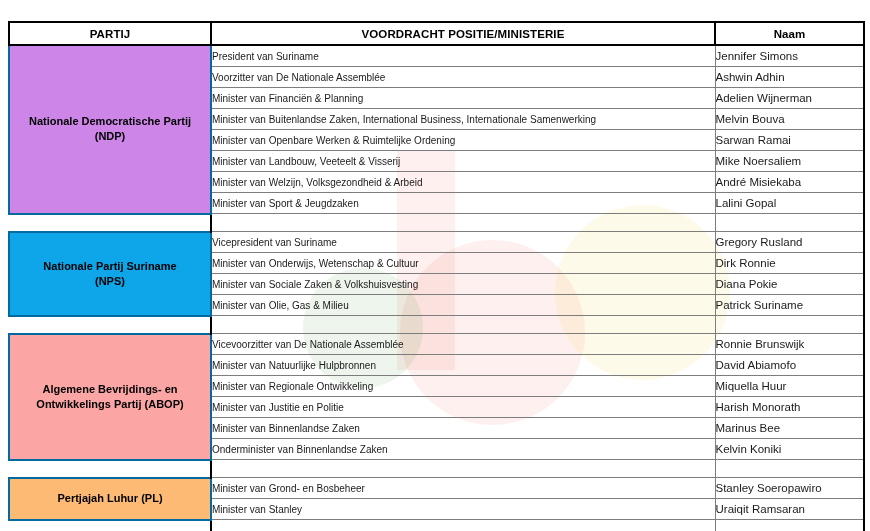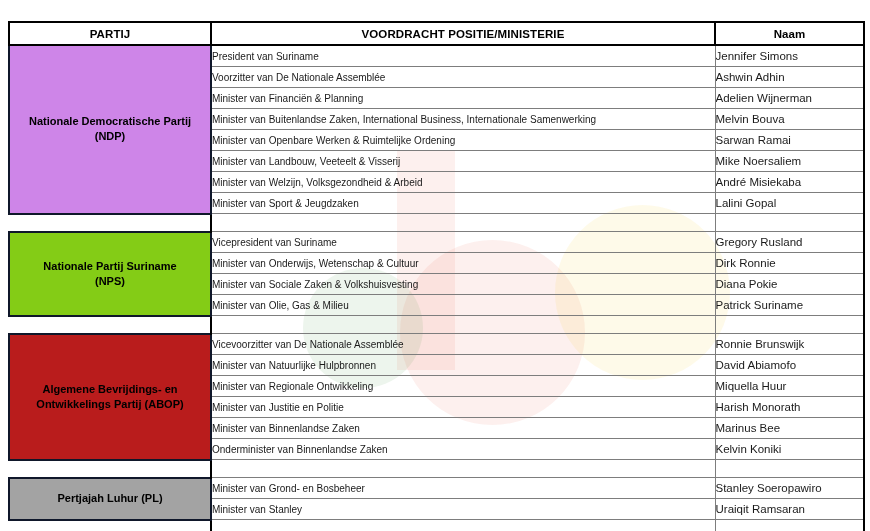--- a/index.html
+++ b/index.html
@@ -84,21 +84,21 @@
     font-size: 11.5px;
     font-weight: bold;
     text-align: center;
     color: #000000;
     letter-spacing: 0.1px;
     background: #ffffff;
   }
 
   
   td.party {
-    border: 2px solid #0f172a;
+    border: 2px solid #0369a1;
     text-align: center;
     font-size: 11px;
     font-weight: bold;
     color: #000000;
     line-height: 1.35;
     padding: 0 4px;
   }
   
   td.pos {
     border: 1.5px solid #7d7d7d;
@@ -208,21 +208,21 @@
         <tr>
           <td class="pos">Minister van Sport &amp; Jeugdzaken</td>
           <td class="name">Lalini Gopal</td>
         </tr>
         <tr class="spacer">
           <td class="sp-party"></td>
           <td class="sp-pos"></td>
           <td class="sp-name"></td>
         </tr>
         <tr>
-          <td class="party" rowspan="4" style="background: #84cc16;">
+          <td class="party" rowspan="4" style="background: #0ea5e9;">
             <div>Nationale Partij Suriname</div>
             <div>(NPS)</div>
           </td>
           <td class="pos">Vicepresident van Suriname</td>
           <td class="name">Gregory Rusland</td>
         </tr>
         <tr>
           <td class="pos">Minister van Onderwijs, Wetenschap &amp; Cultuur</td>
           <td class="name">Dirk Ronnie</td>
         </tr>
@@ -233,21 +233,21 @@
         <tr>
           <td class="pos">Minister van Olie, Gas &amp; Milieu</td>
           <td class="name">Patrick Suriname</td>
         </tr>
         <tr class="spacer">
           <td class="sp-party"></td>
           <td class="sp-pos"></td>
           <td class="sp-name"></td>
         </tr>
         <tr>
-          <td class="party" rowspan="6" style="background: #b91c1c;">
+          <td class="party" rowspan="6" style="background: #fca5a5;">
             <div>Algemene Bevrijdings- en</div>
             <div>Ontwikkelings Partij (ABOP)</div>
           </td>
           <td class="pos">Vicevoorzitter van De Nationale Assemblée</td>
           <td class="name">Ronnie Brunswijk</td>
         </tr>
         <tr>
           <td class="pos">Minister van Natuurlijke Hulpbronnen</td>
           <td class="name">David Abiamofo</td>
         </tr>
@@ -266,21 +266,21 @@
         <tr>
           <td class="pos">Onderminister van Binnenlandse Zaken</td>
           <td class="name">Kelvin Koniki</td>
         </tr>
         <tr class="spacer">
           <td class="sp-party"></td>
           <td class="sp-pos"></td>
           <td class="sp-name"></td>
         </tr>
         <tr>
-          <td class="party" rowspan="2" style="background: #a3a3a3;">
+          <td class="party" rowspan="2" style="background: #fdba74;">
             <div>Pertjajah Luhur (PL)</div>
           </td>
           <td class="pos">Minister van Grond- en Bosbeheer</td>
           <td class="name">Stanley Soeropawiro</td>
         </tr>
         <tr>
           <td class="pos">Minister van Stanley</td>
           <td class="name">Uraiqit Ramsaran</td>
         </tr>
         <tr class="spacer">

